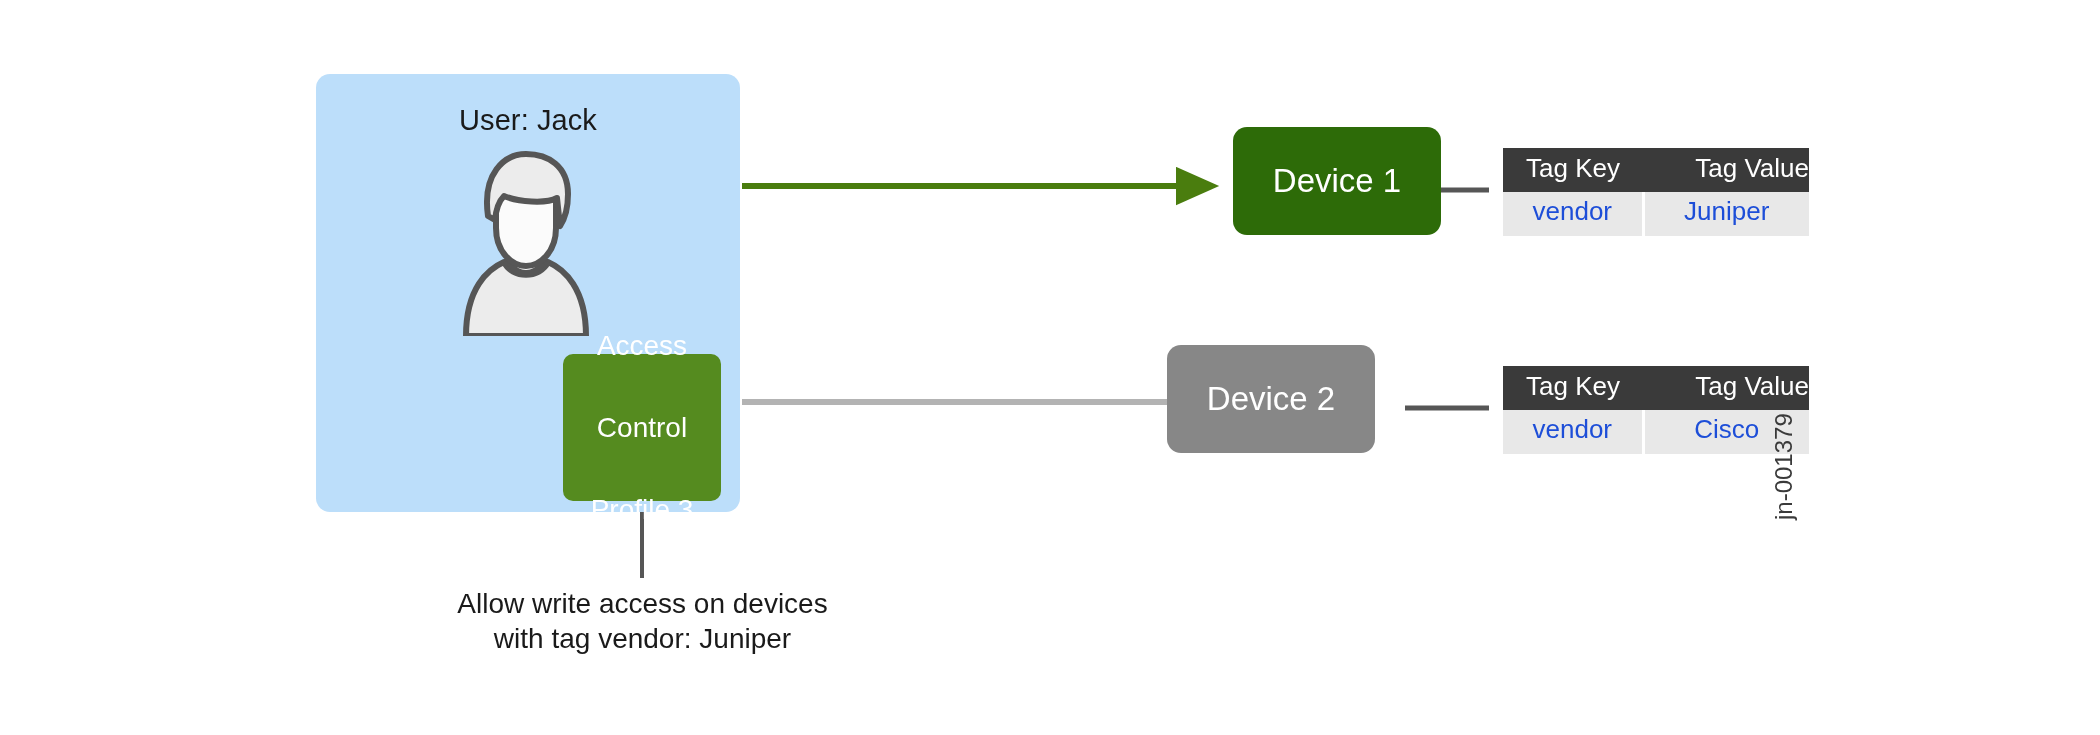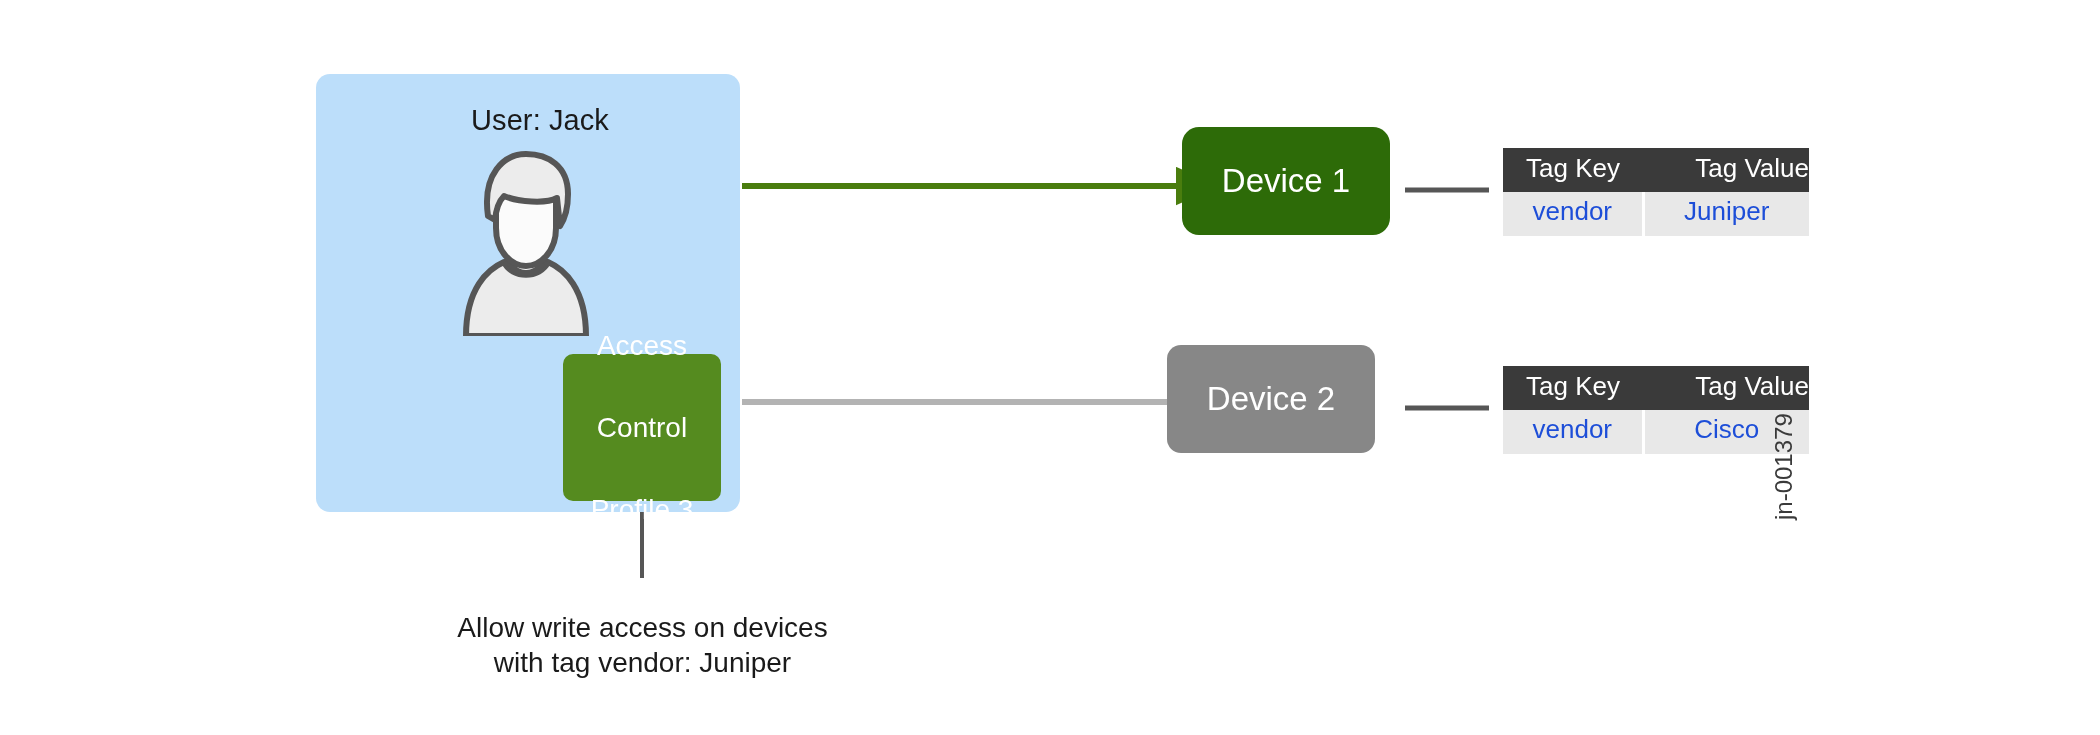--- a/index.html
+++ b/index.html
@@ -26,21 +26,21 @@
     position: absolute;
     left: 316px;
     top: 74px;
     width: 424px;
     height: 438px;
     background: #bcdefa;
     border-radius: 14px;
   }
   .user-label {
     position: absolute;
-    left: 12px;
+    left: 0;
     top: 30px;
     width: 424px;
     text-align: center;
     font-size: 29px;
     color: #1a1a1a;
     letter-spacing: 0.1px;
   }
   .avatar-wrap {
     position: absolute;
     left: 110px;
@@ -78,24 +78,23 @@
     width: 208px;
     height: 108px;
     border-radius: 14px;
     display: flex;
     align-items: center;
     justify-content: center;
     color: #ffffff;
     font-size: 33px;
   }
   .device-1 {
-    left: 1182px;
+    left: 1233px;
     top: 127px;
     background: #2d6b08;
-    border-radius: 17px;
   }
   .device-2 {
     left: 1167px;
     top: 345px;
     background: #878787;
   }
 
   
   .tag-table {
     position: absolute;
@@ -126,21 +125,21 @@
     text-align: center;
   }
   .tag-table td.key-cell { border-right: 3px solid #ffffff; }
   .tag-table th.key-head { width: 140px; }
   .tag-table th.val-head { width: 166px; text-align: right; }
 
   
   .caption {
     position: absolute;
     left: 380px;
-    top: 610px;
+    top: 586px;
     width: 525px;
     text-align: center;
     font-size: 28px;
     line-height: 35px;
     color: #1a1a1a;
   }
 
   
   .watermark {
     position: absolute;

